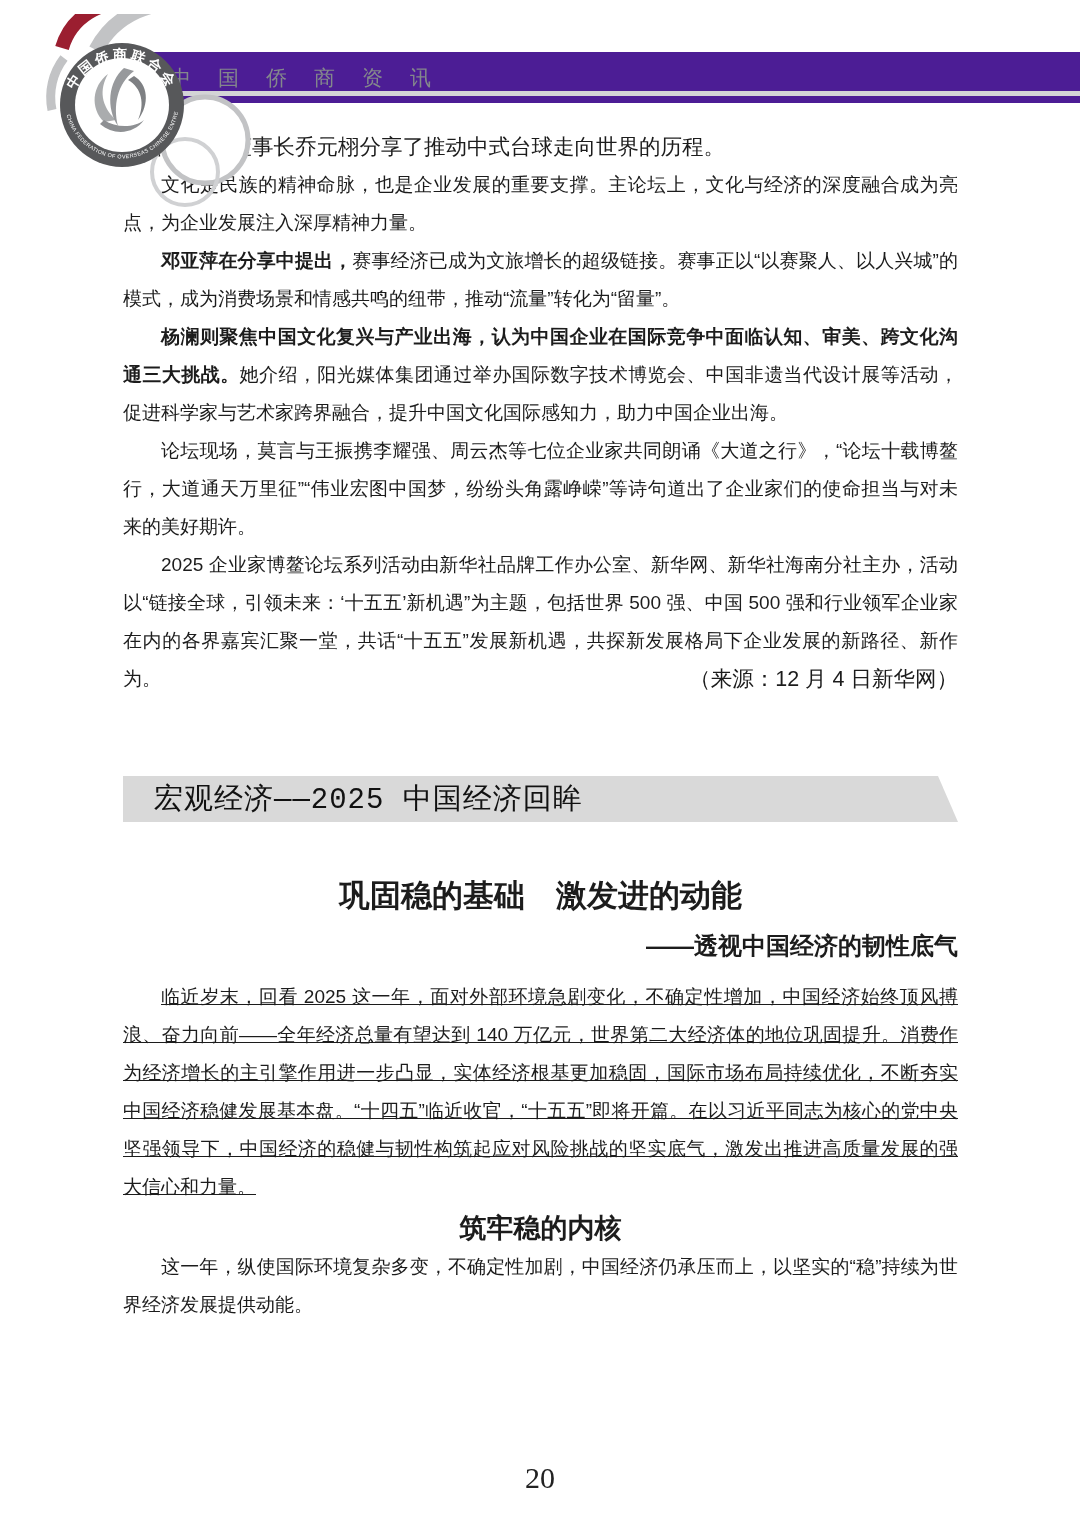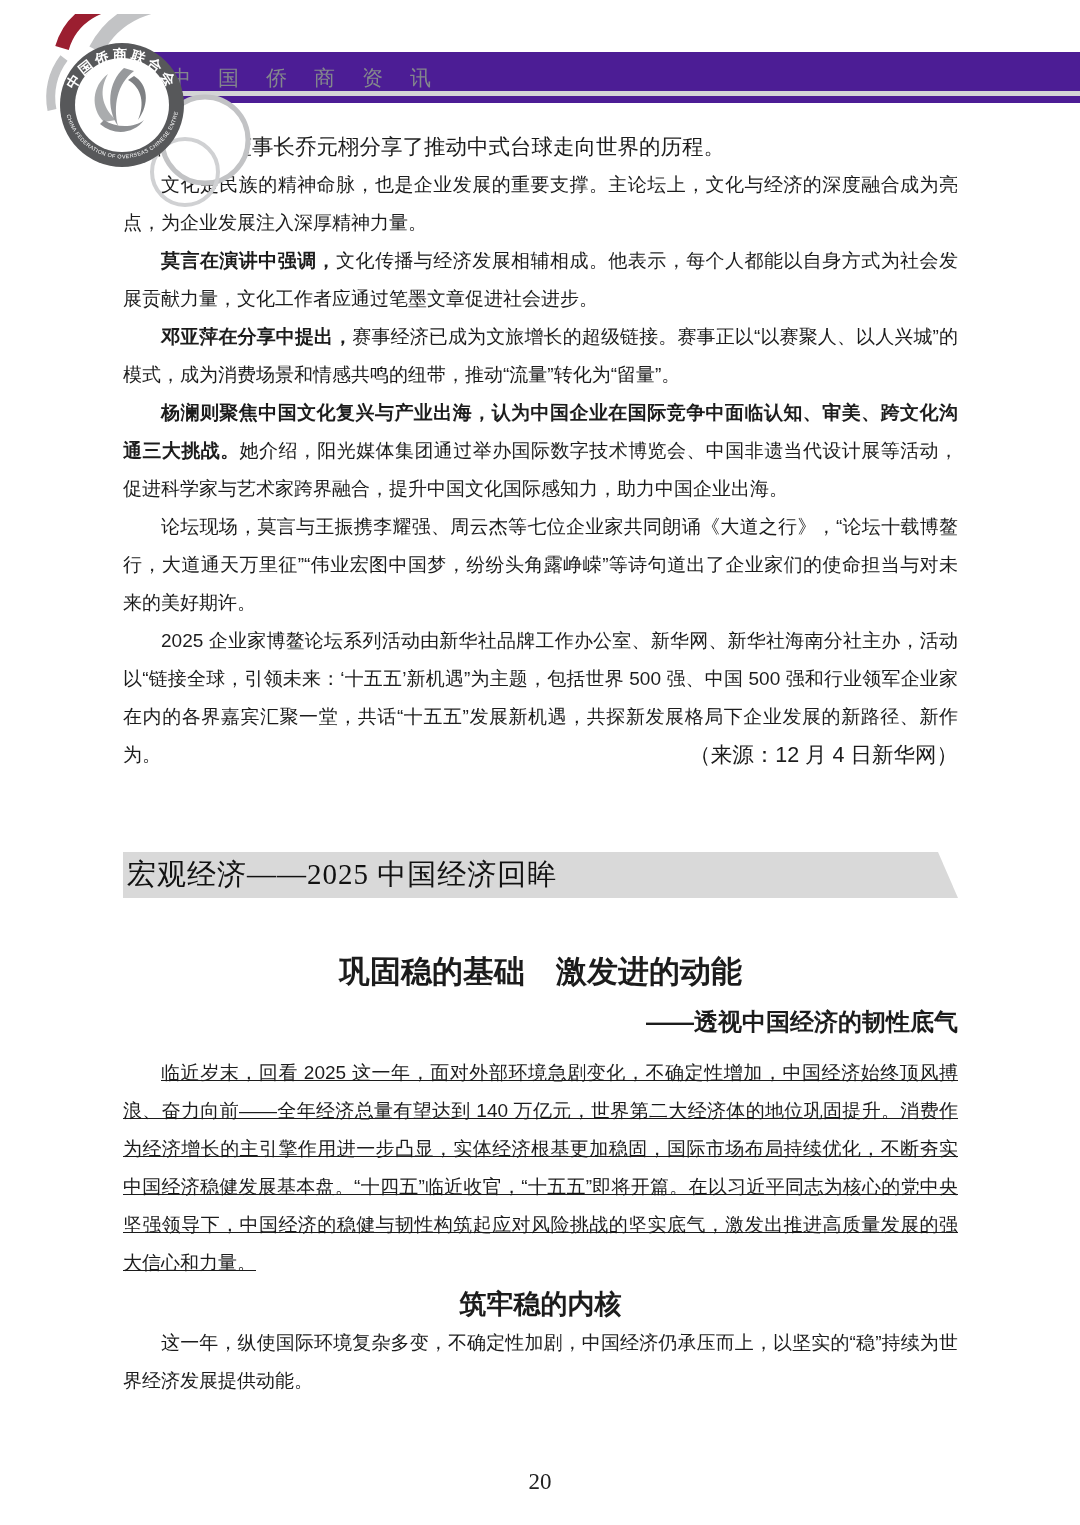--- a/index.html
+++ b/index.html
@@ -22,31 +22,31 @@
   .art-heading{font-size:24px;line-height:40px;margin:0;text-align:center;font-weight:bold;}
   .body-p{font-size:19px;line-height:38px;margin:0;text-align:justify;text-indent:2em;text-justify:inter-ideograph;}
   .lead{font-weight:bold;}
   .source-line{font-size:21.5px;line-height:38px;margin-top:-38px;text-align:right;}
   .section-banner{
     margin-top:78px;height:46px;background:#d9d9d9;
     clip-path:polygon(0 0, calc(100% - 20px) 0, 100% 100%, 0 100%);
     display:flex;align-items:center;
   }
   .section-banner span{
-    font-family:Liberation Serif, serif;
-    font-size:29px;color:#111;padding-left:4px;letter-spacing:1px;
+    font-family:Liberation Mono, monospace;
+    font-size:29px;color:#111;padding-left:31px;letter-spacing:1px;
   }
   .main-title{font-size:31px;line-height:44px;margin:52px 0 0 0;text-align:center;font-weight:bold;}
   .sub-title{font-size:24px;line-height:36px;margin:10px 0 0 0;text-align:right;font-weight:bold;}
   .p-after-sub{margin-top:14px;text-decoration:underline;}
   .inner-heading{font-size:27px;line-height:40px;margin:2px 0 0 0;text-align:center;font-weight:bold;}
   
   .page-number{
     position:absolute;left:0;right:0;bottom:30px;text-align:center;
-    font-family:"Liberation Serif","DejaVu Serif",serif;font-size:23px;color:#222;
+    font-family:"Liberation Serif","DejaVu Serif",serif;font-size:30px;color:#222;
   }
 </style>
 </head>
 <body>
 
 <div class="page">
 
   <div class="band">
     <span class="masthead">中国侨商资讯</span>
   </div>
@@ -84,21 +84,20 @@
       </g>
     </svg>
   </div>
 
   <div class="content">
 
     <p class="cont-line">岛乔氏台球董事长乔元栩分享了推动中式台球走向世界的历程。</p>
 
 
     <p class="body-p"><span class="lead"></span><span>文化是民族的精神命脉，也是企业发展的重要支撑。主论坛上，文化与经济的深度融合成为亮点，为企业发展注入深厚精神力量。</span></p>
-    <p class="body-p"><span class="lead">莫言在演讲中强调，</span><span>文化传播与经济发展相辅相成。他表示，每个人都能以自身方式为社会发展贡献力量，文化工作者应通过笔墨文章促进社会进步。</span></p>
     <p class="body-p"><span class="lead">邓亚萍在分享中提出，</span><span>赛事经济已成为文旅增长的超级链接。赛事正以“以赛聚人、以人兴城”的模式，成为消费场景和情感共鸣的纽带，推动“流量”转化为“留量”。</span></p>
     <p class="body-p"><span class="lead">杨澜则聚焦中国文化复兴与产业出海，认为中国企业在国际竞争中面临认知、审美、跨文化沟通三大挑战。</span><span>她介绍，阳光媒体集团通过举办国际数字技术博览会、中国非遗当代设计展等活动，促进科学家与艺术家跨界融合，提升中国文化国际感知力，助力中国企业出海。</span></p>
     <p class="body-p"><span class="lead"></span><span>论坛现场，莫言与王振携李耀强、周云杰等七位企业家共同朗诵《大道之行》，“论坛十载博鳌行，大道通天万里征”“伟业宏图中国梦，纷纷头角露峥嵘”等诗句道出了企业家们的使命担当与对未来的美好期许。</span></p>
     <p class="body-p"><span class="lead"></span><span>2025 企业家博鳌论坛系列活动由新华社品牌工作办公室、新华网、新华社海南分社主办，活动以“链接全球，引领未来：‘十五五’新机遇”为主题，包括世界 500 强、中国 500 强和行业领军企业家在内的各界嘉宾汇聚一堂，共话“十五五”发展新机遇，共探新发展格局下企业发展的新路径、新作为。</span></p>
 
     <div class="source-line">（来源：12 月 4 日新华网）</div>
 
     <div class="section-banner">
       <span>宏观经济——2025 中国经济回眸</span>
     </div>

